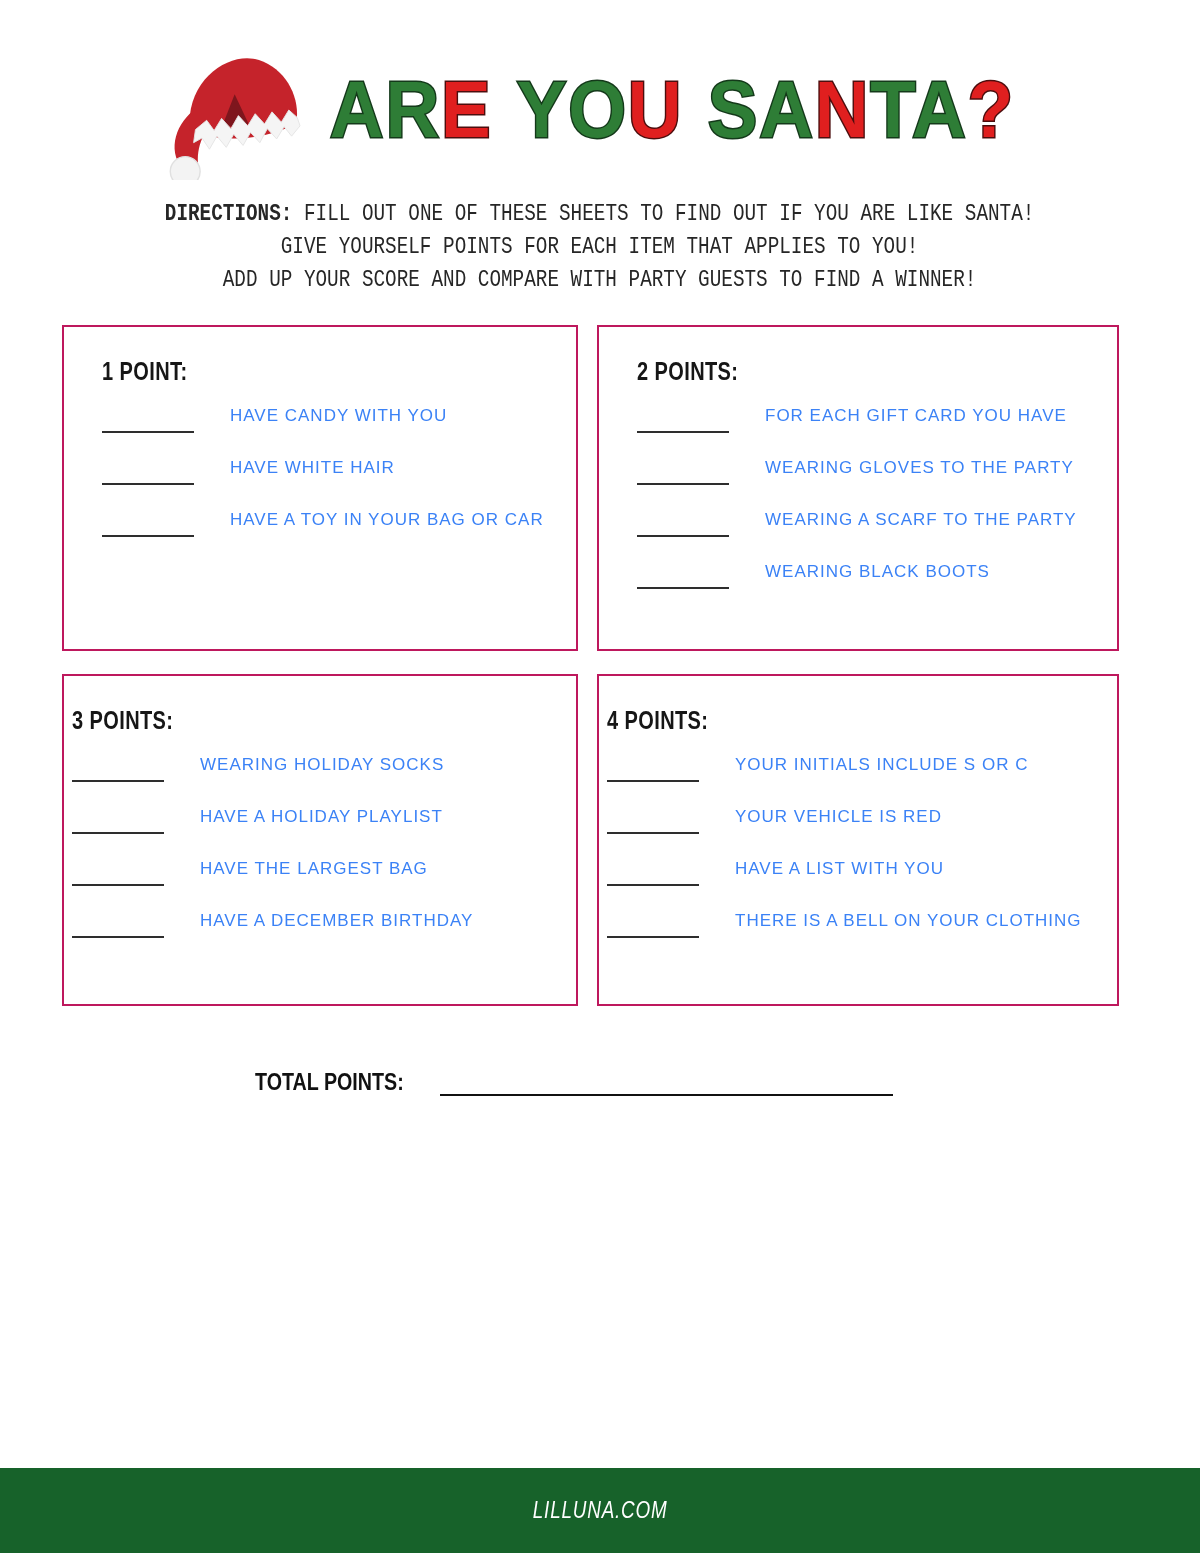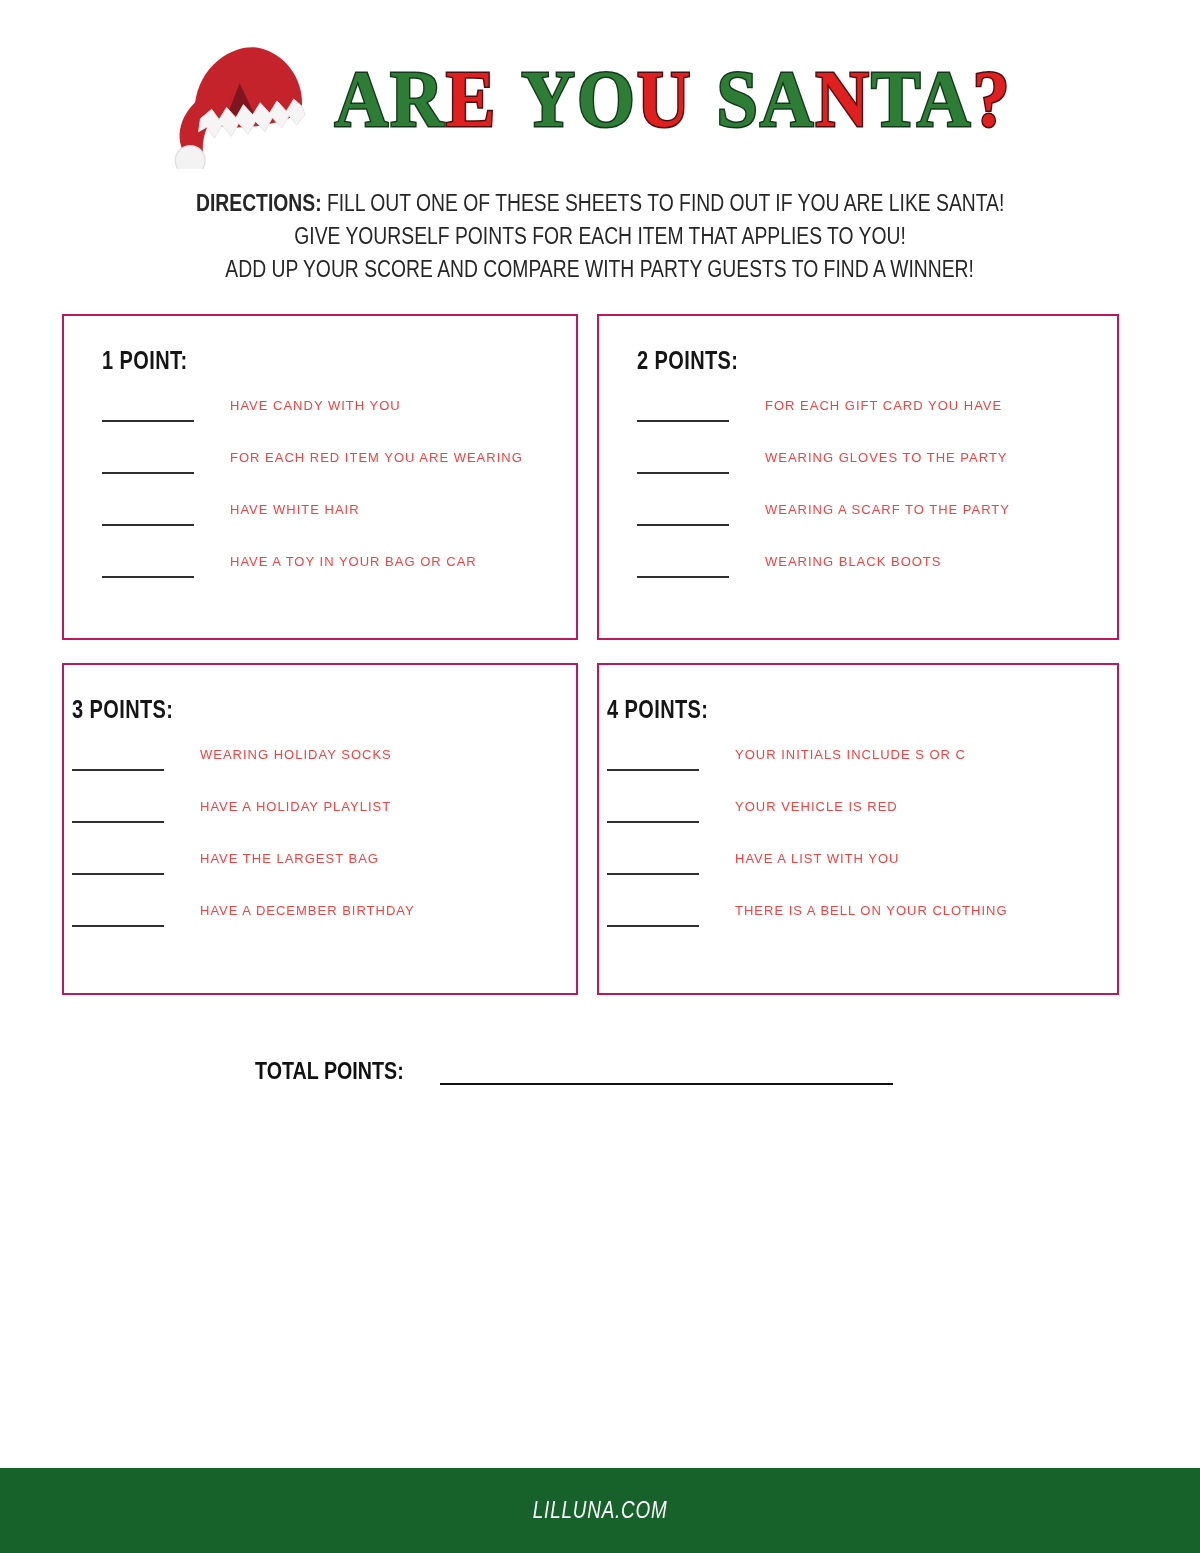--- a/index.html
+++ b/index.html
@@ -1,47 +1,47 @@
 <!DOCTYPE html>
 <html><head>
 <meta charset="utf-8">
 <title>Are You Santa Printable</title>
 <style>
   html,body { margin:0; padding:0; background:#ffffff; }
   body { width:1200px; height:1553px; font-family:"Liberation Sans","DejaVu Sans",sans-serif; color:#1f1f1f; }
   .page { position:relative; width:1200px; height:1553px; background:#ffffff; overflow:hidden; }
 
   
-  .header { display:flex; justify-content:center; align-items:center; padding-top:26px; height:145px; gap:3px;font-family:Liberation Serif, serif; }
+  .header { display:flex; justify-content:center; align-items:center; padding-top:37px; height:145px; gap:3px; }
   .hat { flex:none; }
   .title { white-space:nowrap; font-weight:800; font-size:80px; letter-spacing:2px;
            transform:scaleX(0.93); transform-origin:center; line-height:1; }
   .title .word { margin-right:26px; }
   .title .word:last-child { margin-right:0; }
   .ltr { paint-order:stroke fill; }
   .ltr.g { color:#2e7d36; -webkit-text-stroke:3px #14391a; }
   .ltr.r { color:#e01f1f; -webkit-text-stroke:3px #4c0e0e; }
 
   
-  .directions { margin-top:16px; text-align:center; font-size:23px; line-height:33px; color:#262626; }
+  .directions { margin-top:16px; text-align:center; font-size:23px; line-height:33px; color:#262626;font-family:Liberation Mono, monospace; }
   .dir-line { display:inline-block; transform:scaleX(0.84); transform-origin:center; white-space:nowrap; }
   .dir-label { font-weight:700; }
 
   
   .boxes { display:grid; grid-template-columns:516px 522px; column-gap:19px; row-gap:23px;
            margin:28px 0 0 62px; }
   .box { box-sizing:border-box; height:326px; border:2px solid #be185d; background:#fff;
          padding:30px 20px 0 38px; }
   .box.tall { height:332px;padding-left:8px; }
   .box h2 { margin:0 0 4px 0; font-size:25px; font-weight:700; color:#161616; letter-spacing:0.5px;
             transform:scaleX(0.8); transform-origin:left center; white-space:nowrap; }
   .item { display:flex; align-items:center; height:52px; }
   .blank { flex:none; width:92px; height:20px; border-bottom:2px solid #2e2e2e;
            transform:translateY(6px); margin-right:36px; }
-  .label { font-size:13px; letter-spacing:1px; color:#ef4444; white-space:nowrap; }
+  .label { font-size:17px; letter-spacing:1px; color:#3b82f6; white-space:nowrap; }
 
   
   .total-row { display:flex; align-items:flex-end; margin:62px 0 0 255px; height:28px;text-align:right; }
   .total-label { font-size:24px; font-weight:700; color:#111; transform:scaleX(0.82);
                  transform-origin:left bottom; white-space:nowrap; }
   .total-line { width:453px; height:26px; border-bottom:2px solid #111; margin-left:4px; }
 
   
   .footer { position:absolute; left:0; right:0; bottom:0; height:85px; background:#17622a;
             display:flex; align-items:center; justify-content:center;font-style:italic; }
@@ -77,24 +77,20 @@
     <span class="dir-line"><span>ADD UP YOUR SCORE AND COMPARE WITH PARTY GUESTS TO FIND A WINNER!</span></span>
   </div>
 
   <div class="boxes">
 
     <div class="box">
       <h2>1 POINT:</h2>
       <div class="item">
         <span class="blank"></span>
         <span class="label">HAVE CANDY WITH YOU</span>
-      </div>
-      <div class="item">
-        <span class="blank"></span>
-        <span class="label">FOR EACH RED ITEM YOU ARE WEARING</span>
       </div>
       <div class="item">
         <span class="blank"></span>
         <span class="label">HAVE WHITE HAIR</span>
       </div>
       <div class="item">
         <span class="blank"></span>
         <span class="label">HAVE A TOY IN YOUR BAG OR CAR</span>
       </div>
     </div>

